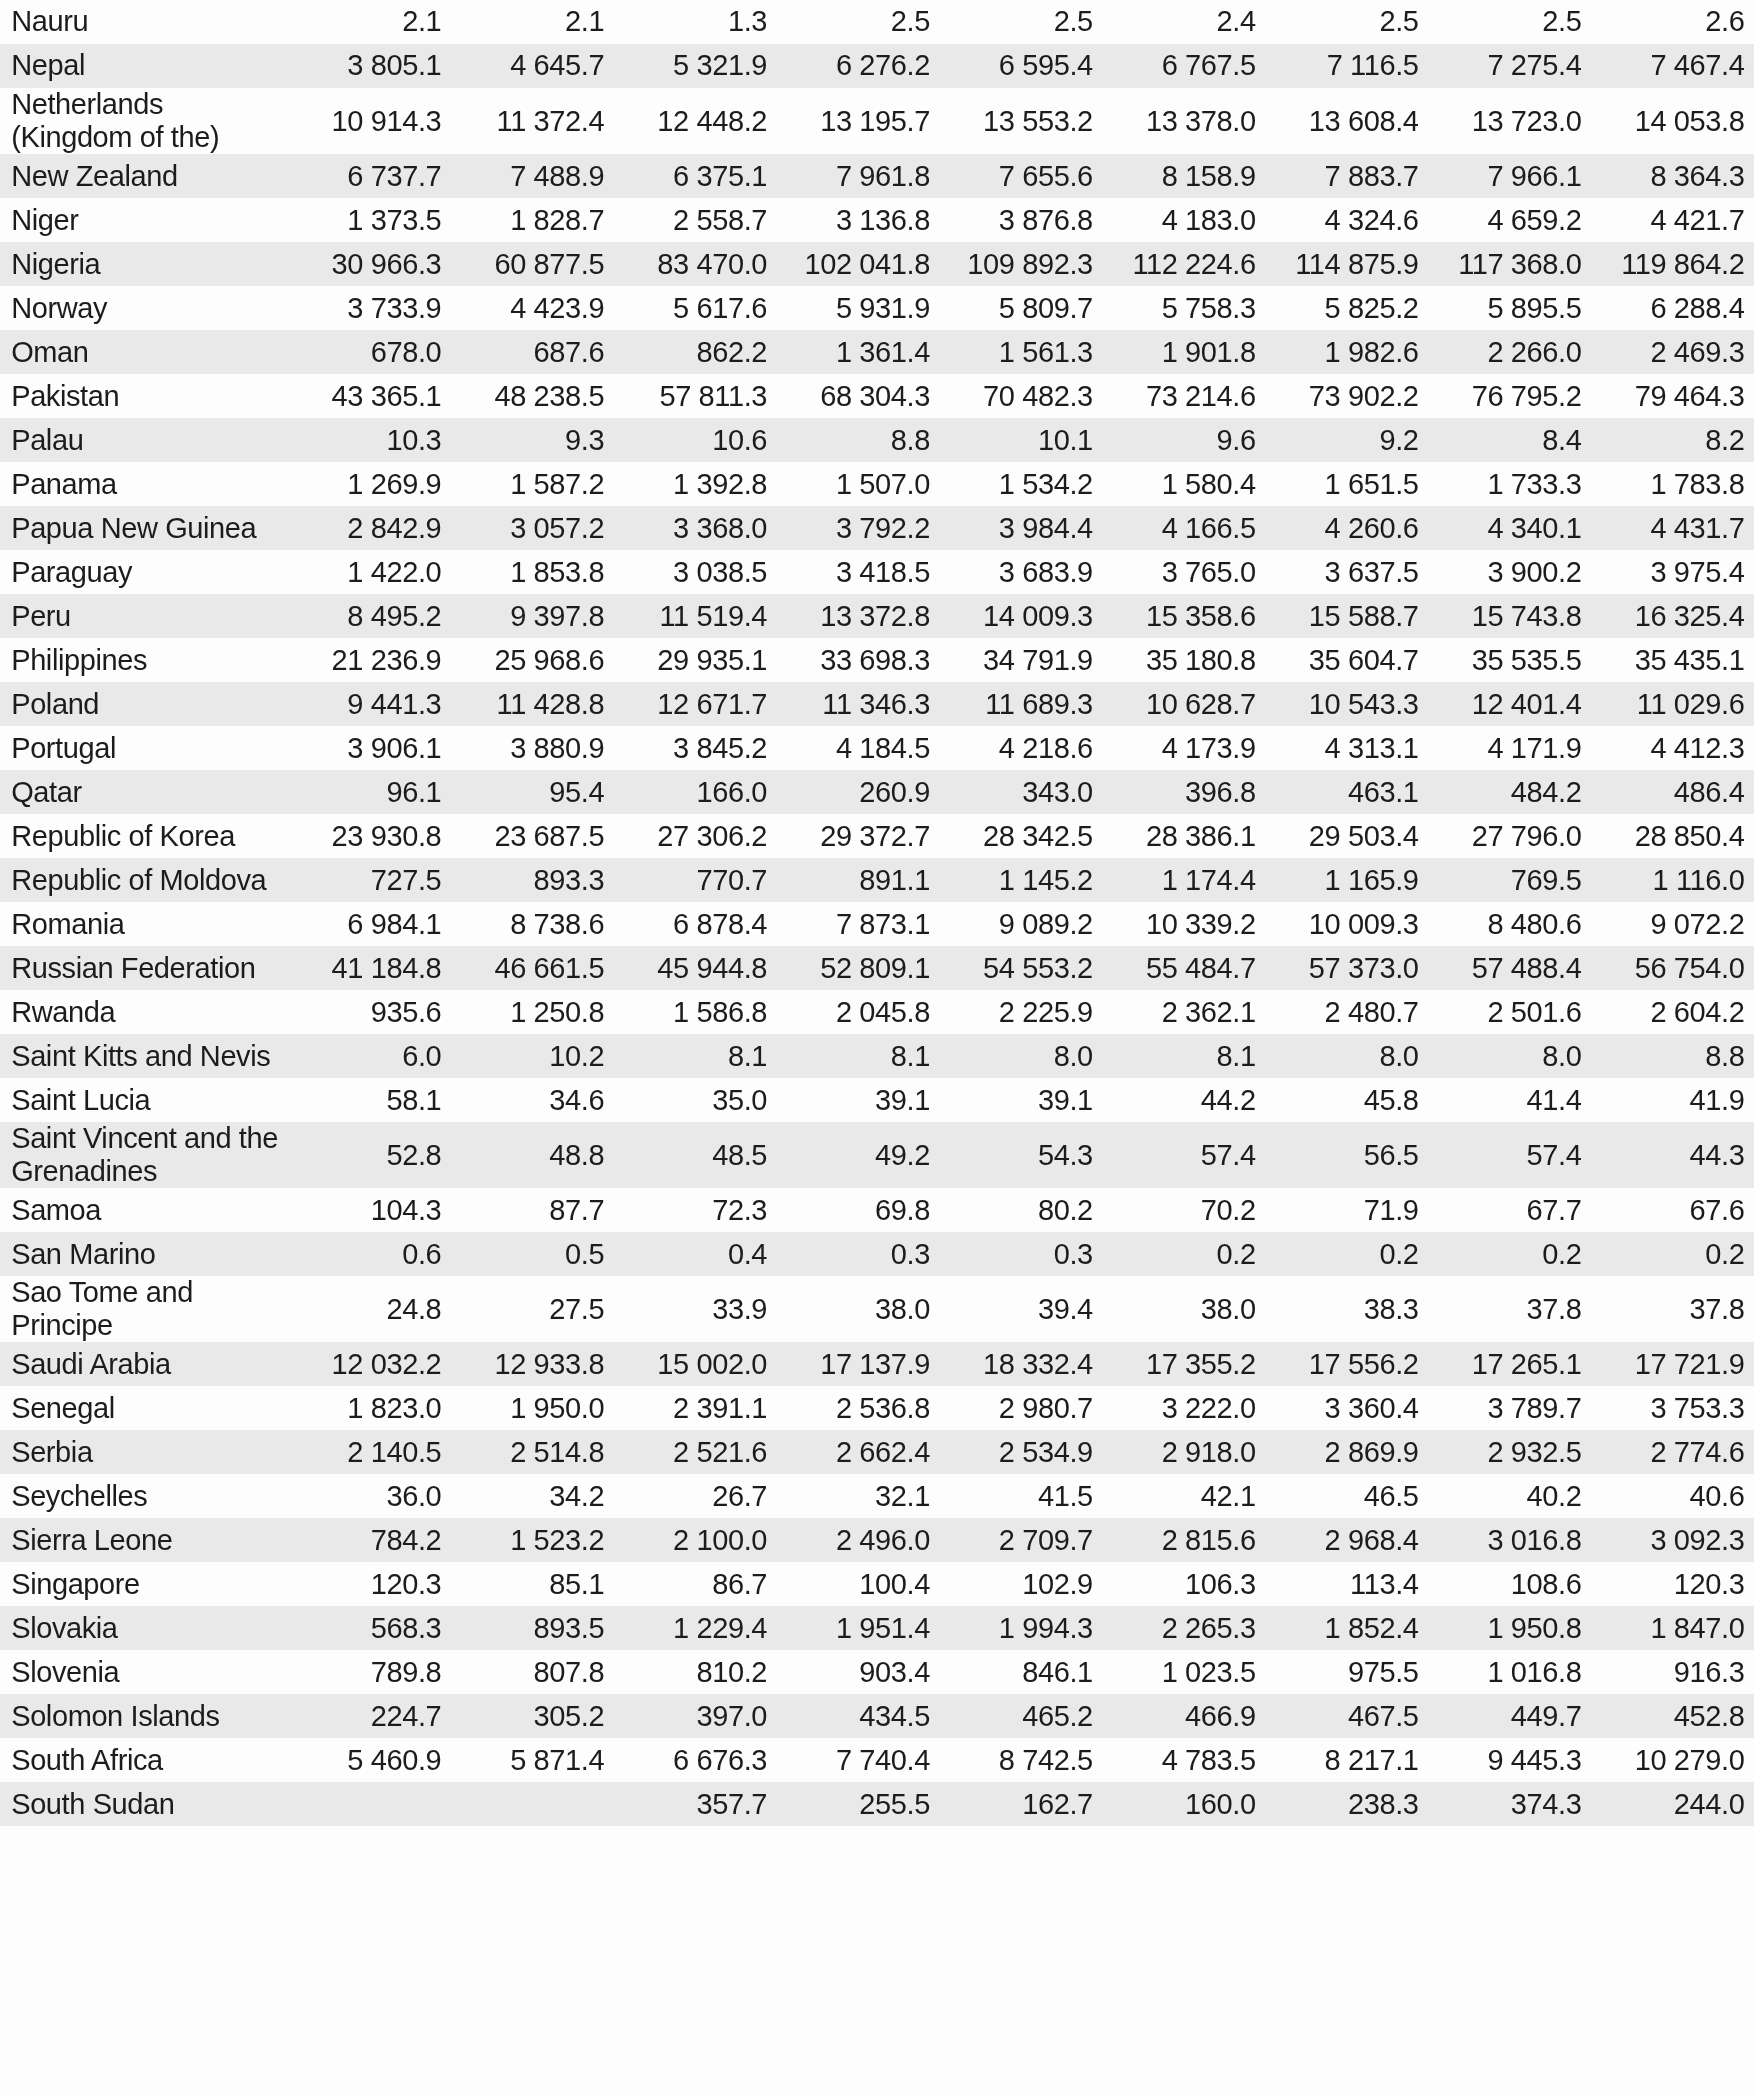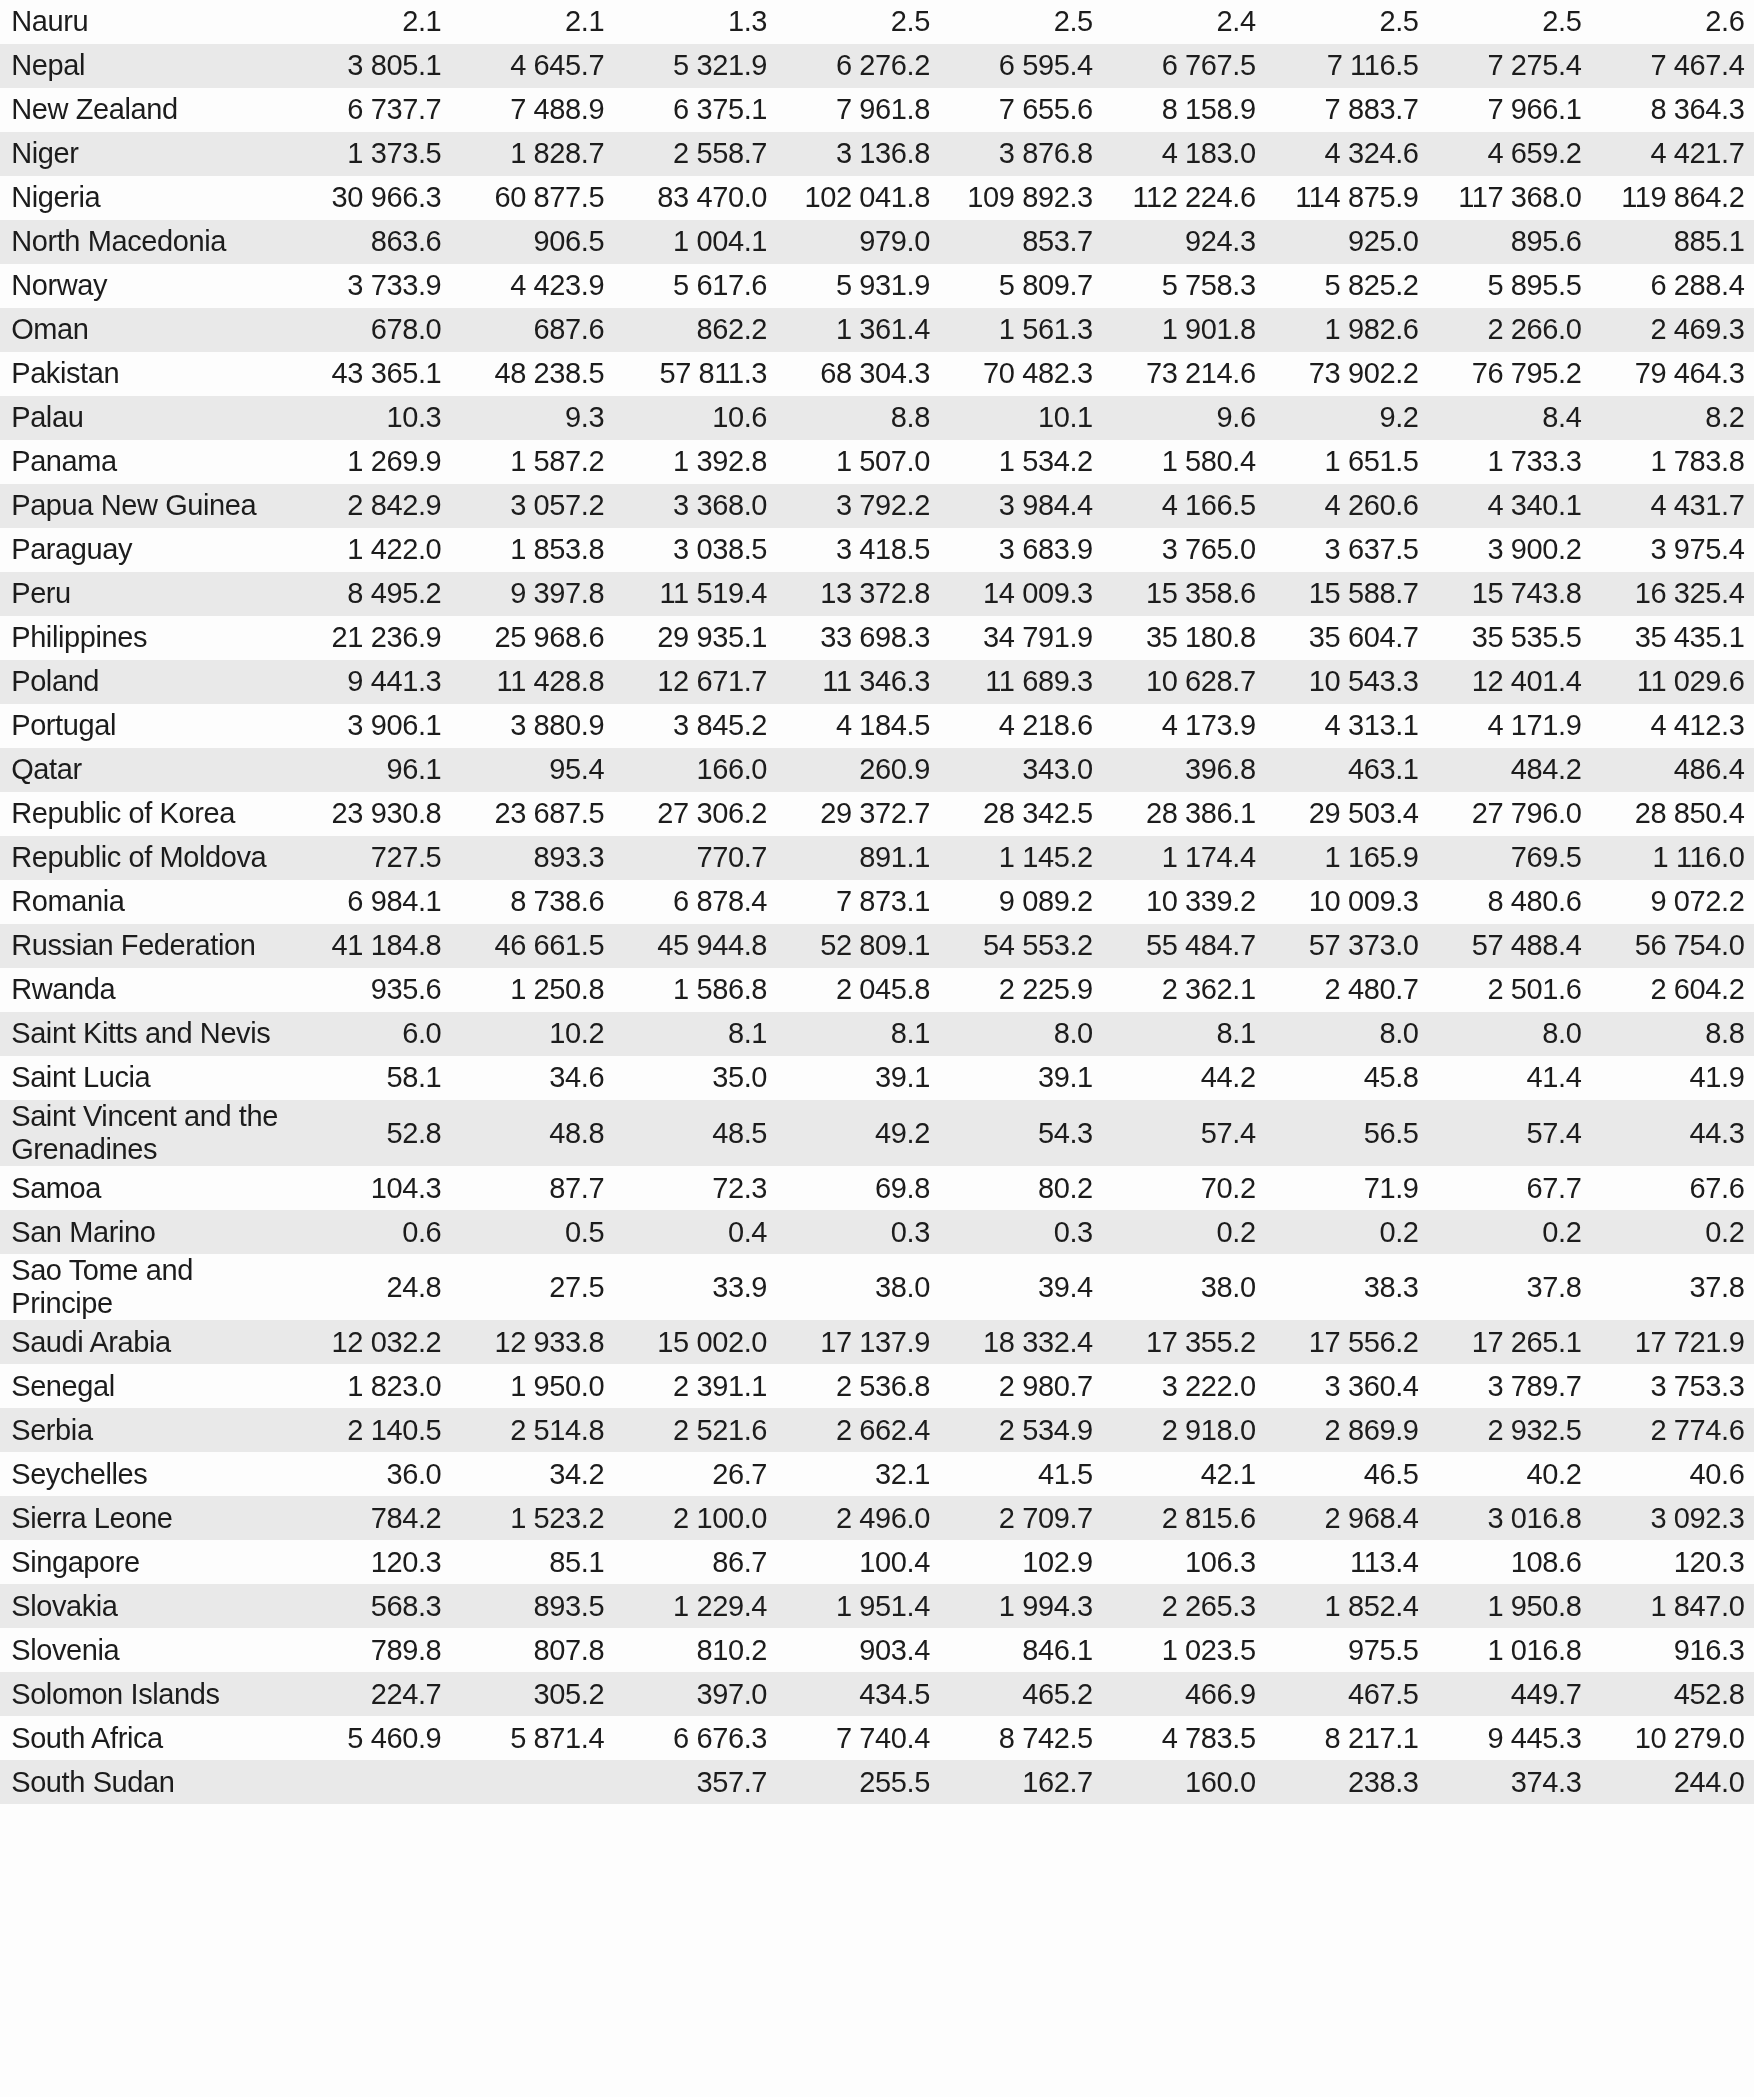--- a/index.html
+++ b/index.html
@@ -68,20 +68,32 @@
         <td class="value-cell">4 645.7</td>
         <td class="value-cell">5 321.9</td>
         <td class="value-cell">6 276.2</td>
         <td class="value-cell">6 595.4</td>
         <td class="value-cell">6 767.5</td>
         <td class="value-cell">7 116.5</td>
         <td class="value-cell">7 275.4</td>
         <td class="value-cell">7 467.4</td>
       </tr>
       <tr class="data-row">
+        <td class="name-cell">Netherlands (Kingdom of the)</td>
+        <td class="value-cell">10 914.3</td>
+        <td class="value-cell">11 372.4</td>
+        <td class="value-cell">12 448.2</td>
+        <td class="value-cell">13 195.7</td>
+        <td class="value-cell">13 553.2</td>
+        <td class="value-cell">13 378.0</td>
+        <td class="value-cell">13 608.4</td>
+        <td class="value-cell">13 723.0</td>
+        <td class="value-cell">14 053.8</td>
+      </tr>
+      <tr class="data-row">
         <td class="name-cell">New Zealand</td>
         <td class="value-cell">6 737.7</td>
         <td class="value-cell">7 488.9</td>
         <td class="value-cell">6 375.1</td>
         <td class="value-cell">7 961.8</td>
         <td class="value-cell">7 655.6</td>
         <td class="value-cell">8 158.9</td>
         <td class="value-cell">7 883.7</td>
         <td class="value-cell">7 966.1</td>
         <td class="value-cell">8 364.3</td>
@@ -104,32 +116,20 @@
         <td class="value-cell">60 877.5</td>
         <td class="value-cell">83 470.0</td>
         <td class="value-cell">102 041.8</td>
         <td class="value-cell">109 892.3</td>
         <td class="value-cell">112 224.6</td>
         <td class="value-cell">114 875.9</td>
         <td class="value-cell">117 368.0</td>
         <td class="value-cell">119 864.2</td>
       </tr>
       <tr class="data-row">
-        <td class="name-cell">North Macedonia</td>
-        <td class="value-cell">863.6</td>
-        <td class="value-cell">906.5</td>
-        <td class="value-cell">1 004.1</td>
-        <td class="value-cell">979.0</td>
-        <td class="value-cell">853.7</td>
-        <td class="value-cell">924.3</td>
-        <td class="value-cell">925.0</td>
-        <td class="value-cell">895.6</td>
-        <td class="value-cell">885.1</td>
-      </tr>
-      <tr class="data-row">
         <td class="name-cell">Norway</td>
         <td class="value-cell">3 733.9</td>
         <td class="value-cell">4 423.9</td>
         <td class="value-cell">5 617.6</td>
         <td class="value-cell">5 931.9</td>
         <td class="value-cell">5 809.7</td>
         <td class="value-cell">5 758.3</td>
         <td class="value-cell">5 825.2</td>
         <td class="value-cell">5 895.5</td>
         <td class="value-cell">6 288.4</td>

